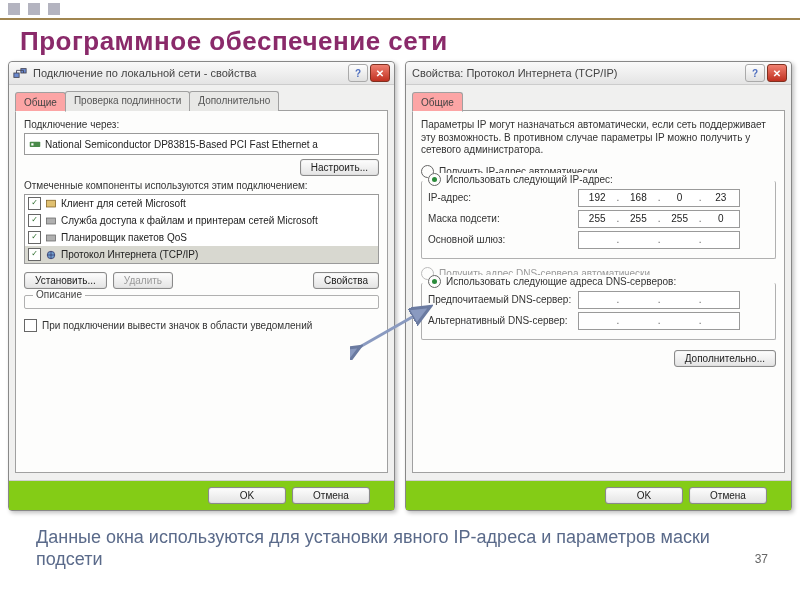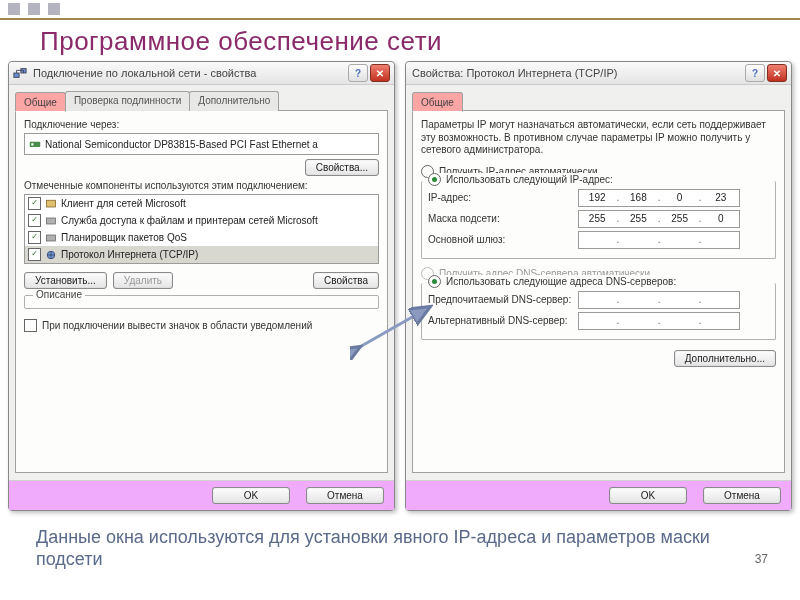--- a/index.html
+++ b/index.html
@@ -1,18 +1,18 @@
 <!DOCTYPE html>
 <html><head>
 <meta charset="utf-8">
 <style>
 html,body{margin:0;padding:0;width:800px;height:600px;background:#fff;font-family:Tahoma,Arial,sans-serif;font-size:10px;overflow:hidden}
 .header-band{height:18px;background:#fff;border-bottom:2px solid #a08550;display:flex;align-items:center;padding-left:8px;gap:8px}
 .header-band .sq{width:12px;height:12px;background:#b4b4c0}
-.page-title{color:#8a2a6a;font-size:26px;font-weight:normal;padding:6px 12px 4px 40px;letter-spacing:0.5px}
+.page-title{color:#8a2a6a;font-size:26px;font-weight:bold;padding:6px 12px 4px 20px;letter-spacing:0.5px}
 .dialogs{display:flex;gap:10px;padding:0 8px}
 .dialog{background:#f0f0ef;border:1px solid #888;border-radius:4px;box-shadow:2px 2px 4px rgba(0,0,0,0.25);display:flex;flex-direction:column}
 .dialog.left{width:385px;height:448px}
 .dialog.right{width:385px;height:448px}
 .titlebar{height:22px;background:linear-gradient(to bottom,#fafafa,#e4e4e4);display:flex;align-items:center;padding:0 4px;border-top-left-radius:4px;border-top-right-radius:4px;border-bottom:1px solid #ccc}
 .titlebar .icon{width:14px;height:14px;margin-right:4px}
 .titlebar .title{flex:1;color:#444;font-size:11px;padding-left:2px;white-space:nowrap;overflow:hidden}
 .titlebar .btn{width:18px;height:16px;margin-left:2px;border:1px solid #aaa;border-radius:3px;display:flex;align-items:center;justify-content:center;font-size:10px;font-weight:bold;background:linear-gradient(to bottom,#fefefe,#e0e0e0)}
 .titlebar .btn.close{background:linear-gradient(to bottom,#f08070,#c03020);color:#fff;border-color:#803020}
 .titlebar .btn.help{color:#5070c0}
@@ -26,21 +26,21 @@
 .button{border:1px solid #8a8a8a;border-radius:3px;background:linear-gradient(to bottom,#fdfdfd,#e4e4e4);padding:2px 10px;font-size:10px;color:#222;box-shadow:0 0 1px #aaa inset}
 .button.disabled{color:#999}
 .row-right{display:flex;justify-content:flex-end;margin:4px 0}
 .list{border:1px solid #9a9a9a;background:#fff;margin-top:3px}
 .list-item{display:flex;align-items:center;gap:4px;padding:2px 3px;font-size:10px;color:#222}
 .list-item.sel{background:#d8d8d0}
 .checkbox{width:11px;height:11px;border:1px solid #666;background:#fff;font-size:8px;line-height:10px;text-align:center;color:#2a6a2a;flex-shrink:0}
 .mini-icon{width:12px;height:12px;flex-shrink:0}
 .fieldset{border:1px solid #b0b0b0;border-radius:2px;margin-top:6px;padding:6px;position:relative}
 .fieldset .legend{position:absolute;top:-7px;left:8px;background:#fdfdfc;padding:0 3px;font-size:10px;color:#444}
-.buttonbar{display:flex;justify-content:flex-end;gap:16px;padding:6px 10px;border-top:1px solid #d0d0d0;background:#f0abfc}
+.buttonbar{display:flex;justify-content:flex-end;gap:6px;padding:6px 24px;border-top:1px solid #d0d0d0;background:#84cc16}
 .radio{width:11px;height:11px;border:1px solid #666;border-radius:50%;display:inline-flex;align-items:center;justify-content:center;flex-shrink:0}
 .radio.checked::after{content:"";width:5px;height:5px;background:#2a8a3a;border-radius:50%}
 .radio-row{display:flex;align-items:center;gap:5px;font-size:10px;color:#333;margin:3px 0}
 .radio-row.disabled{color:#999}
 .grid-row{display:flex;align-items:center;margin:3px 0}
 .grid-row .glabel{width:150px;font-size:10px;color:#333}
 .ip-field{border:1px solid #9a9a9a;background:#fff;width:160px;height:16px;display:flex;align-items:center;font-size:10px;color:#222}
 .ip-field span{flex:1;text-align:center}
 .ip-field .dot{flex:0 0 auto;padding:0 1px;color:#666}
 .arrow{position:absolute;pointer-events:none}
@@ -80,21 +80,21 @@
   <div class="tab-body">
     <div class="lbl">Подключение через:</div>
     <div class="field">
       <svg class="mini-icon icon-net" viewBox="0 0 16 16">
             <rect x="1" y="5" width="14" height="7" rx="1"></rect>
             <rect x="3" y="7" width="3" height="3" fill="#fff"></rect>
           </svg>
       <span>National Semiconductor DP83815-Based PCI Fast Ethernet a</span>
     </div>
     <div class="row-right">
-          <div class="button">Свойства...</div>
+          <div class="button">Настроить...</div>
         </div>
 
     <div class="lbl">Отмеченные компоненты используются этим подключением:</div>
     <div class="list">
       <div class="list-item">
         <div class="checkbox">✓</div>
         <svg class="mini-icon" viewBox="0 0 16 16">
               <rect x="2" y="3" width="12" height="9" fill="#e0c070" stroke="#806020"></rect>
             </svg>
         <span>Клиент для сетей Microsoft</span>

